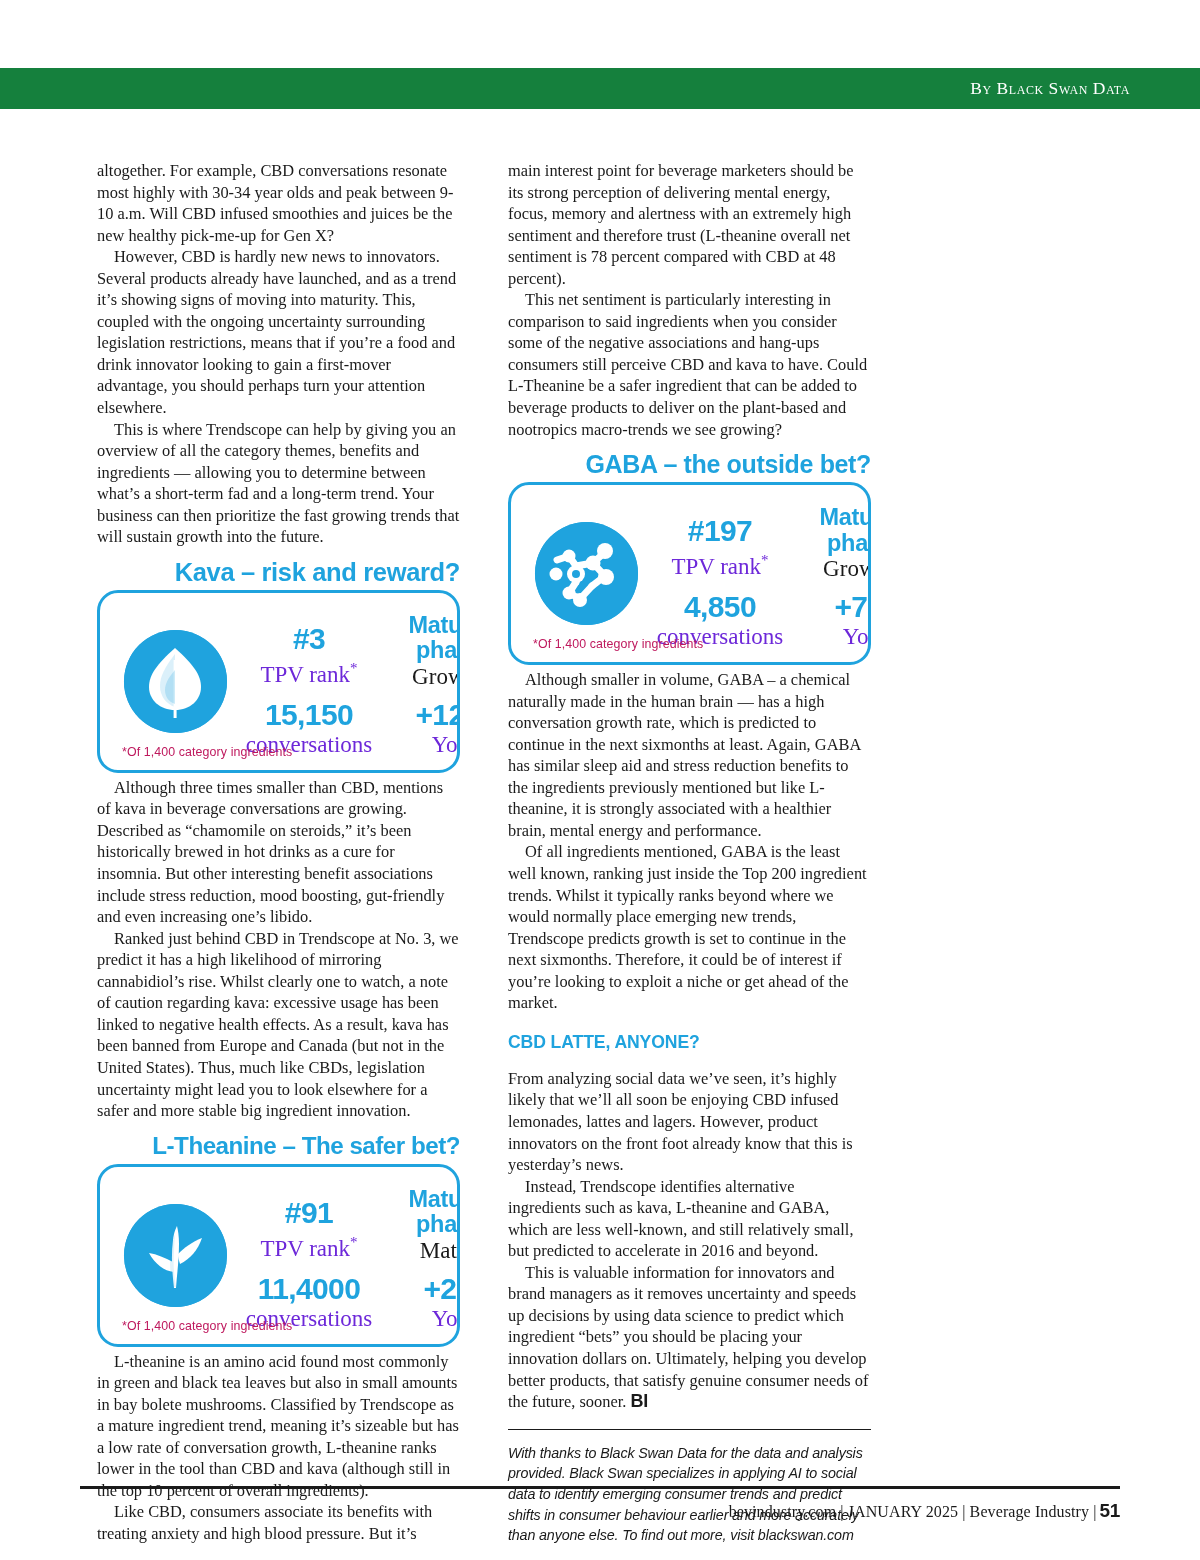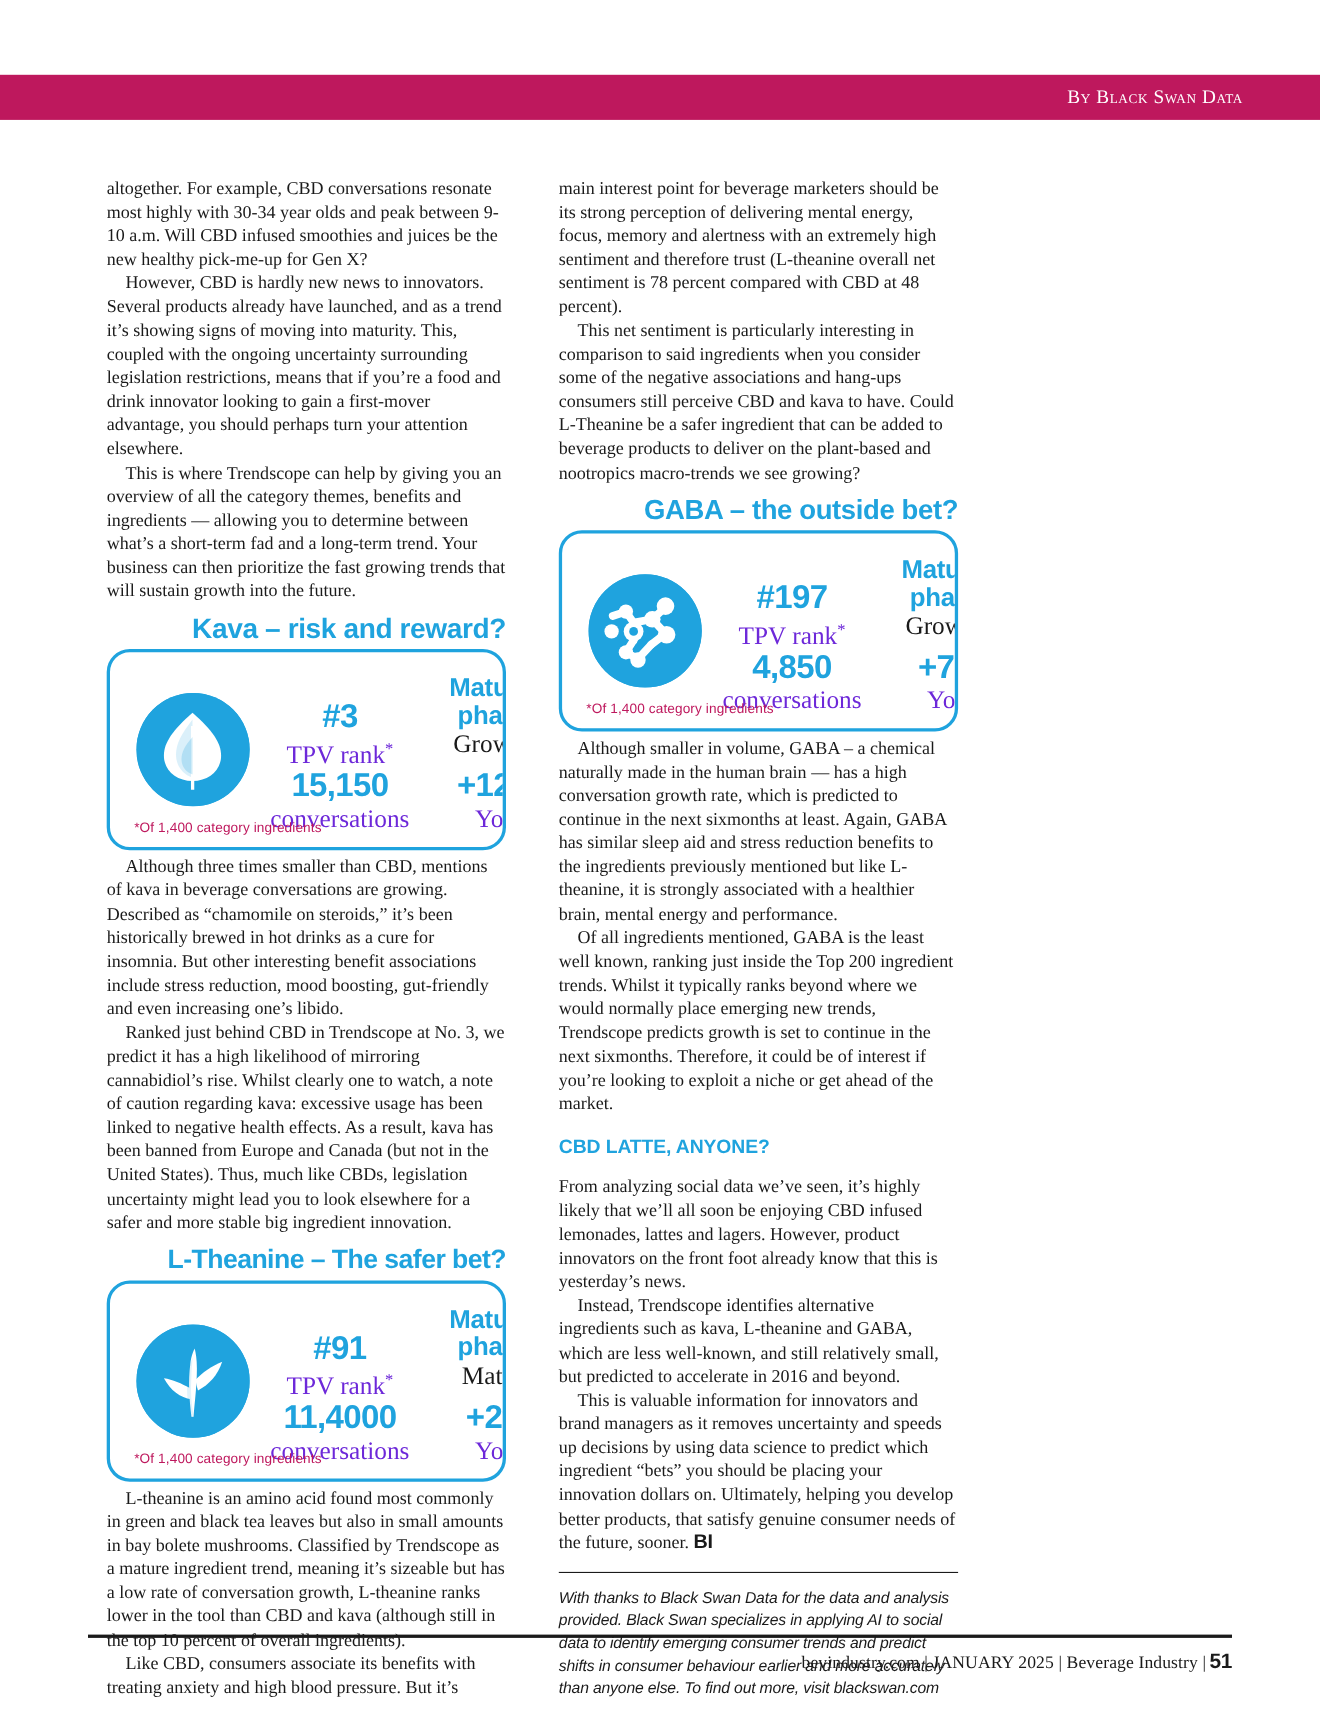--- a/index.html
+++ b/index.html
@@ -9,21 +9,21 @@
     background:#ffffff;
     font-family:"Liberation Serif", serif;
     -webkit-font-smoothing:antialiased;
   }
 
   .page { position:relative; width:1200px; height:1560px; overflow:hidden; background:#fff; }
 
   
   .header-bar {
     position:absolute; left:0; top:68px; width:1200px; height:41px;
-    background:#be185d;
+    background:#15803d;
     display:flex; align-items:center; justify-content:flex-end;padding-left:38px;
   }
   .header-credit {
     color:#ffffff;
     font-family:"Liberation Serif", serif;
     font-size:17.5px;
     font-variant:small-caps;
     letter-spacing:.55px;
     padding-right:70px;
     white-space:nowrap;
@@ -105,21 +105,21 @@
 
   .card-grid {
     position:absolute;
     left:131px; top:12px;
     width:calc(100% - 137px);
     height:150px;
   }
 
   .cell { position:absolute; text-align:center; }
 
-  .cell-rank    { left:2px;   top:30px;  width:152px; }
+  .cell-rank    { left:2px;   top:17px;  width:152px; }
   .cell-phase   { left:154px; top:8px;   width:136px; }
   .cell-conv    { left:2px;   top:93px;  width:152px; }
   .cell-yoy     { left:154px; top:93px;  width:136px; }
 
   .big {
     font-family:"Liberation Sans", sans-serif;
     font-weight:bold;
     font-size:30px;
     line-height:33px;
     color:#1FA3DE;

